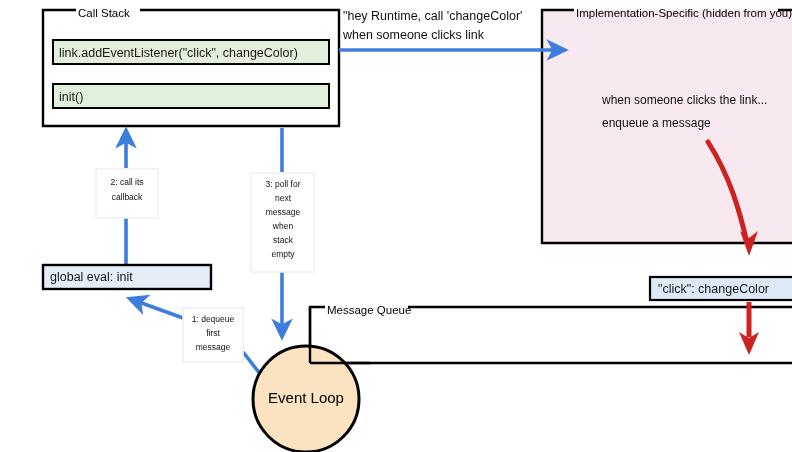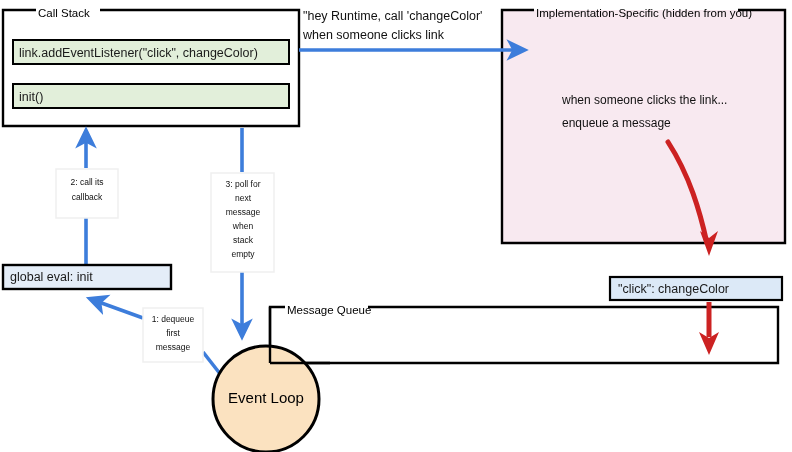--- a/index.html
+++ b/index.html
@@ -10,20 +10,21 @@
   body {
     width: 792px;
     height: 452px;
     font-family: "Liberation Sans", sans-serif;
     overflow: hidden;
   }
   #diagram-root {
     position: relative;
     width: 668px;
     height: 452px;
+    margin-left: 40px;
   }
   svg.diagram {
     display: block;
     width: 792px;
     height: 452px;
   }
   .grp-label {
     font-family: "Liberation Sans", sans-serif;
     font-size: 11.5px;
     fill: #000000;

